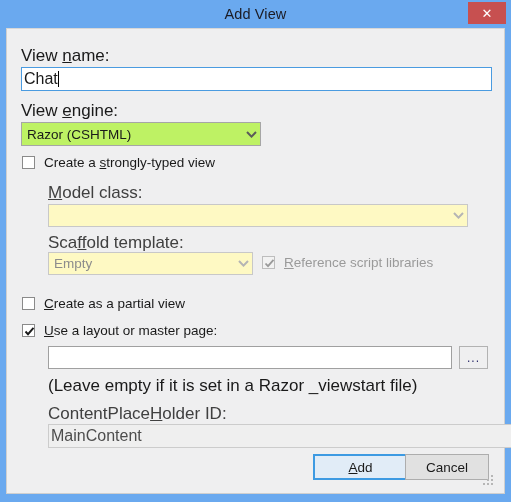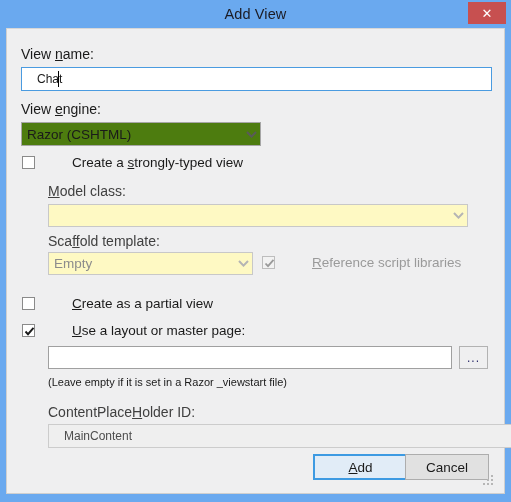--- a/index.html
+++ b/index.html
@@ -71,58 +71,58 @@
     width: 499px;
     height: 466px;
     background: #efeff0;
     border: 1px solid #cfcfcf;
     border-top-color: #d7d7d7;
     box-sizing: border-box;
   }
 
   .label {
     position: absolute;
-    font-size: 14px;
+    font-size: 17px;
     color: #1a1a1a;
     white-space: nowrap;
   }
   .label.disabled { color: #404040; text-align: right; }
   .ul { text-decoration: underline; }
 
   
   .textbox {
     position: absolute;
     box-sizing: border-box;
     background: #ffffff;
     border: 1px solid #a0a0a0;
-    font-size: 12px;
+    font-size: 16px;
     color: #1a1a1a;
     font-family: "Liberation Sans", sans-serif;
-    padding: 0 15px;
+    padding: 0 2px;
     outline: none;
   }
   .textbox.focused { border-color: #4a9be0; }
   .textbox.disabled {
     background: #efefef;
     border-color: #cccccc;
     color: #4d4d4d;
   }
 
   
   .caret {
     position: absolute;
     width: 1px;
     background: #000000;
   }
 
   
   .combo {
     position: absolute;
     box-sizing: border-box;
-    background: #4d7c0f;
+    background: #bef264;
     border: 1px solid #a6a6a6;
     font-size: 13.5px;
     color: #1a1a1a;
     display: flex;
     align-items: center;
     cursor: default;
   }
   .combo .combo-text {
     flex: 1;
     padding-left: 5px;
@@ -141,21 +141,20 @@
     border-color: #c8c8c8;
     color: #8c8c8c;
   }
 
   
   .checkrow {
     position: absolute;
     display: flex;
     align-items: center;
     cursor: default;
-    gap: 28px;
   }
   .cbox {
     width: 13px;
     height: 13px;
     box-sizing: border-box;
     background: #ffffff;
     border: 1px solid #8a8a8a;
     position: relative;
     flex: none;
   }
@@ -194,21 +193,21 @@
   .btn.browse {
     font-size: 12px;
     letter-spacing: 1px;
     color: #2b2b6b;
     background: #efeff0;
     border-color: #b2b2b2;
   }
 
   .hint {
     position: absolute;
-    font-size: 11px;
+    font-size: 17px;
     color: #1a1a1a;
     white-space: nowrap;
   }
 
   
   .grip {
     position: absolute;
     right: 10px;
     bottom: 7px;
     width: 11px;

